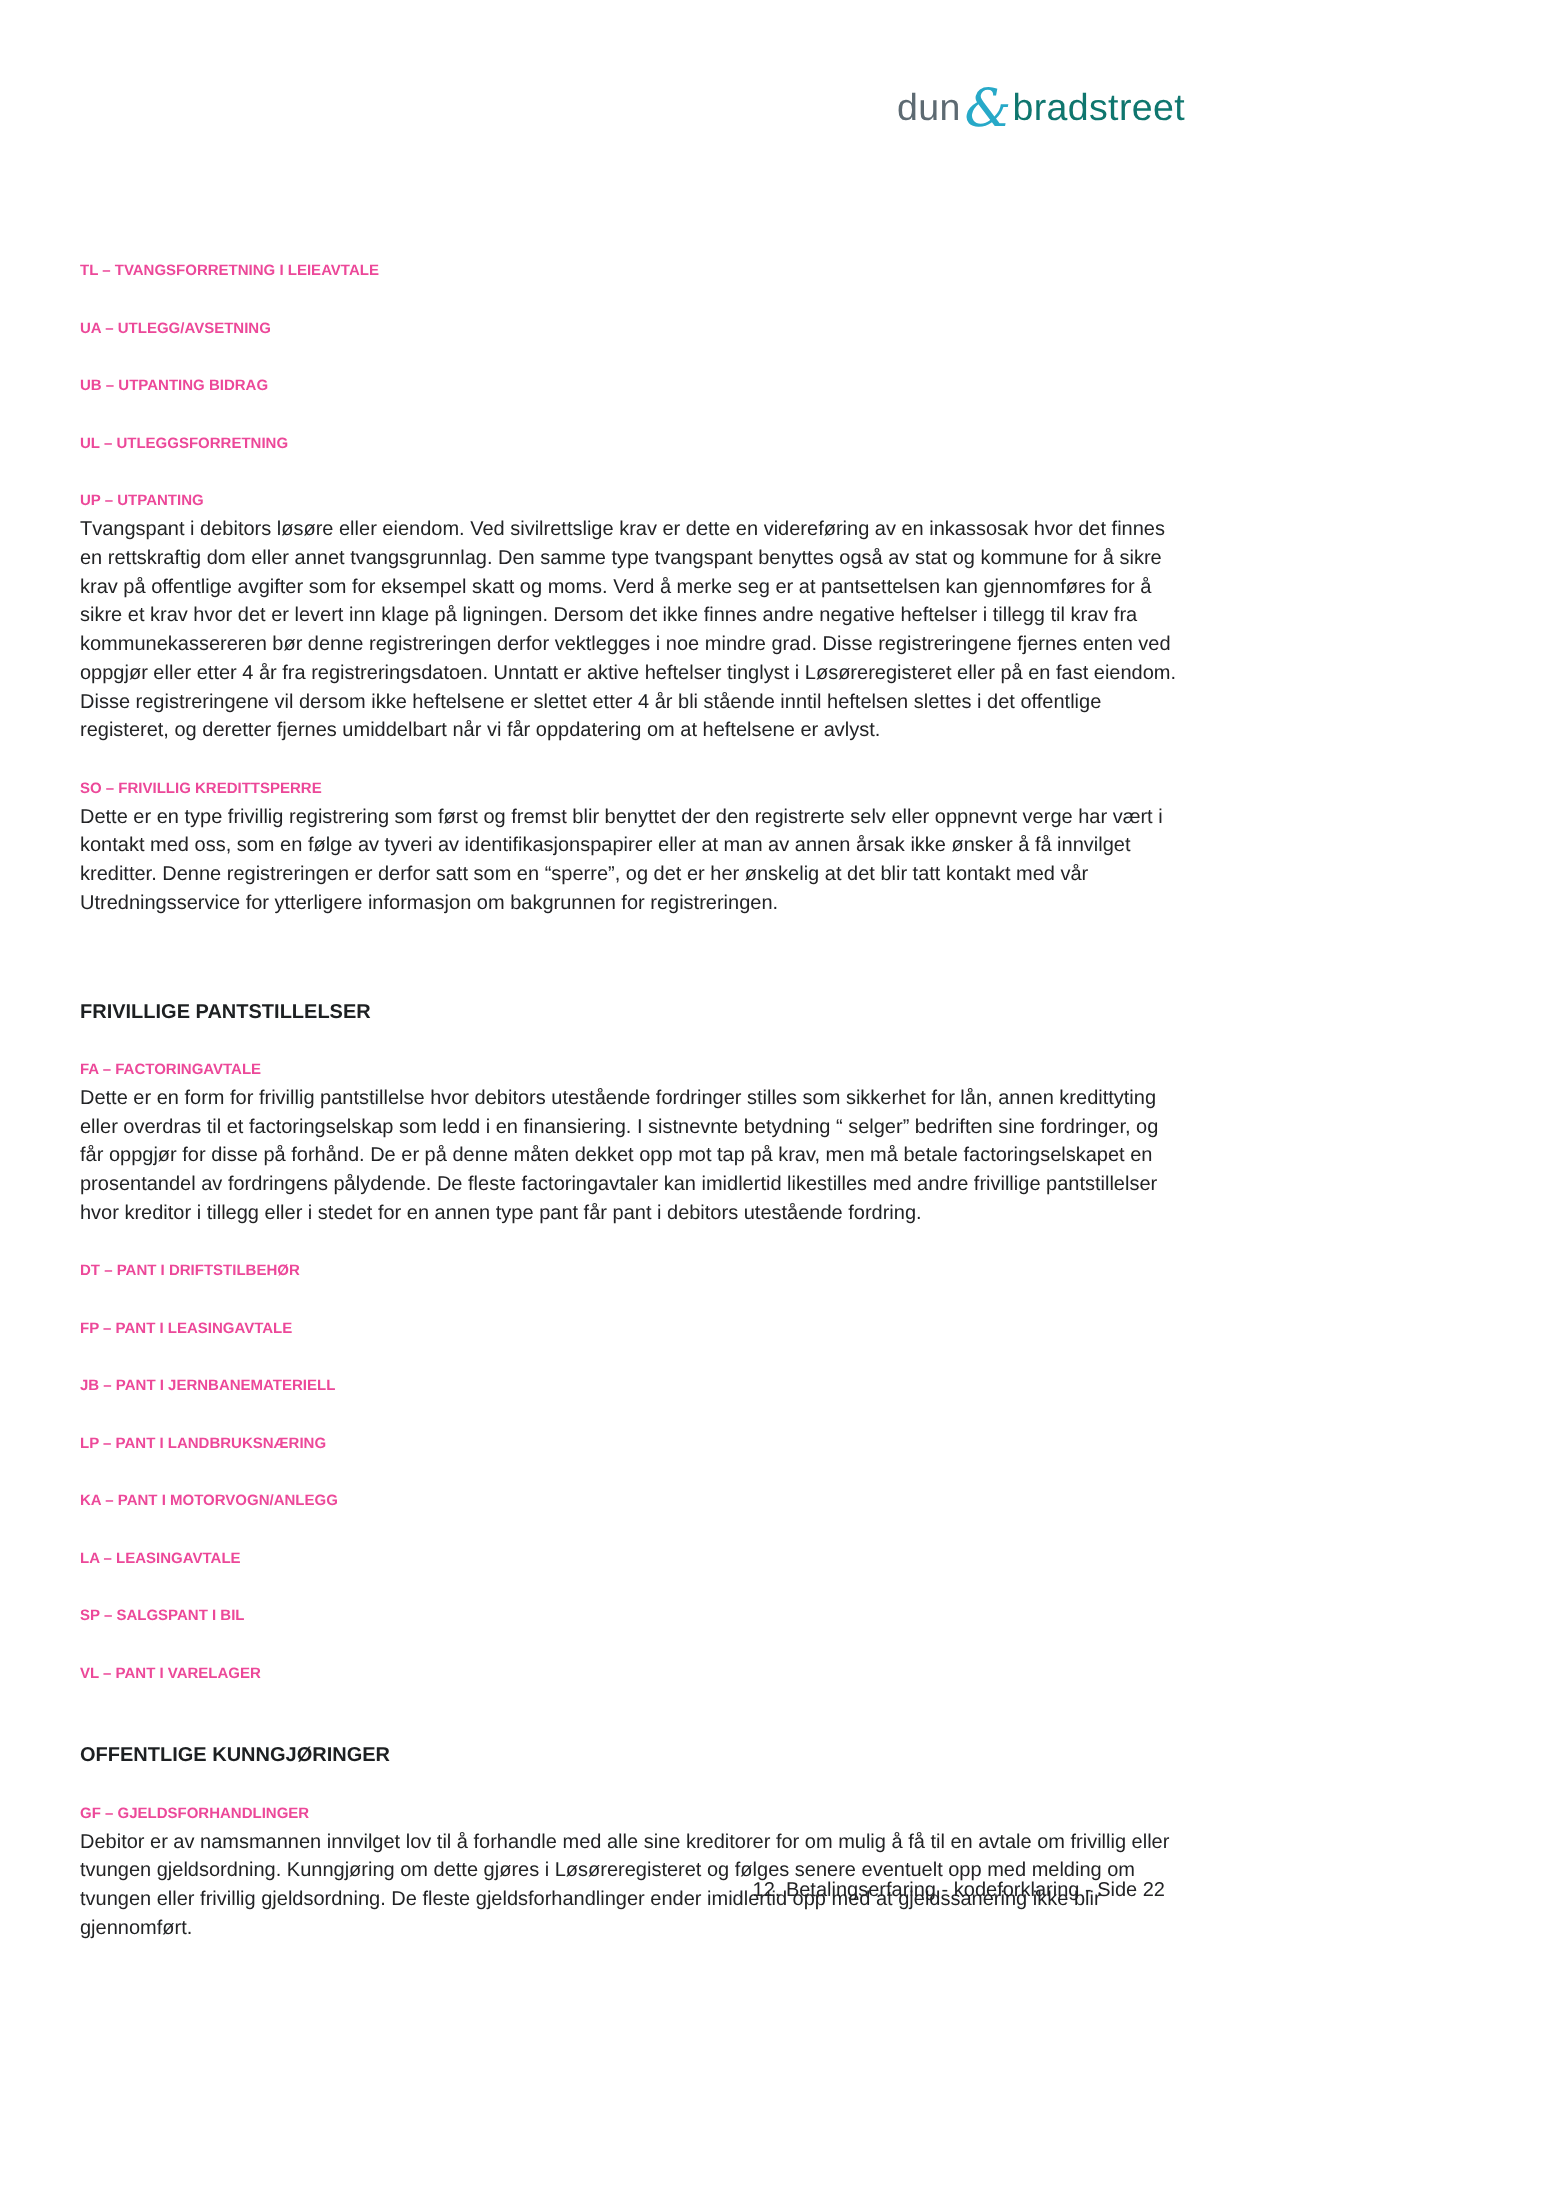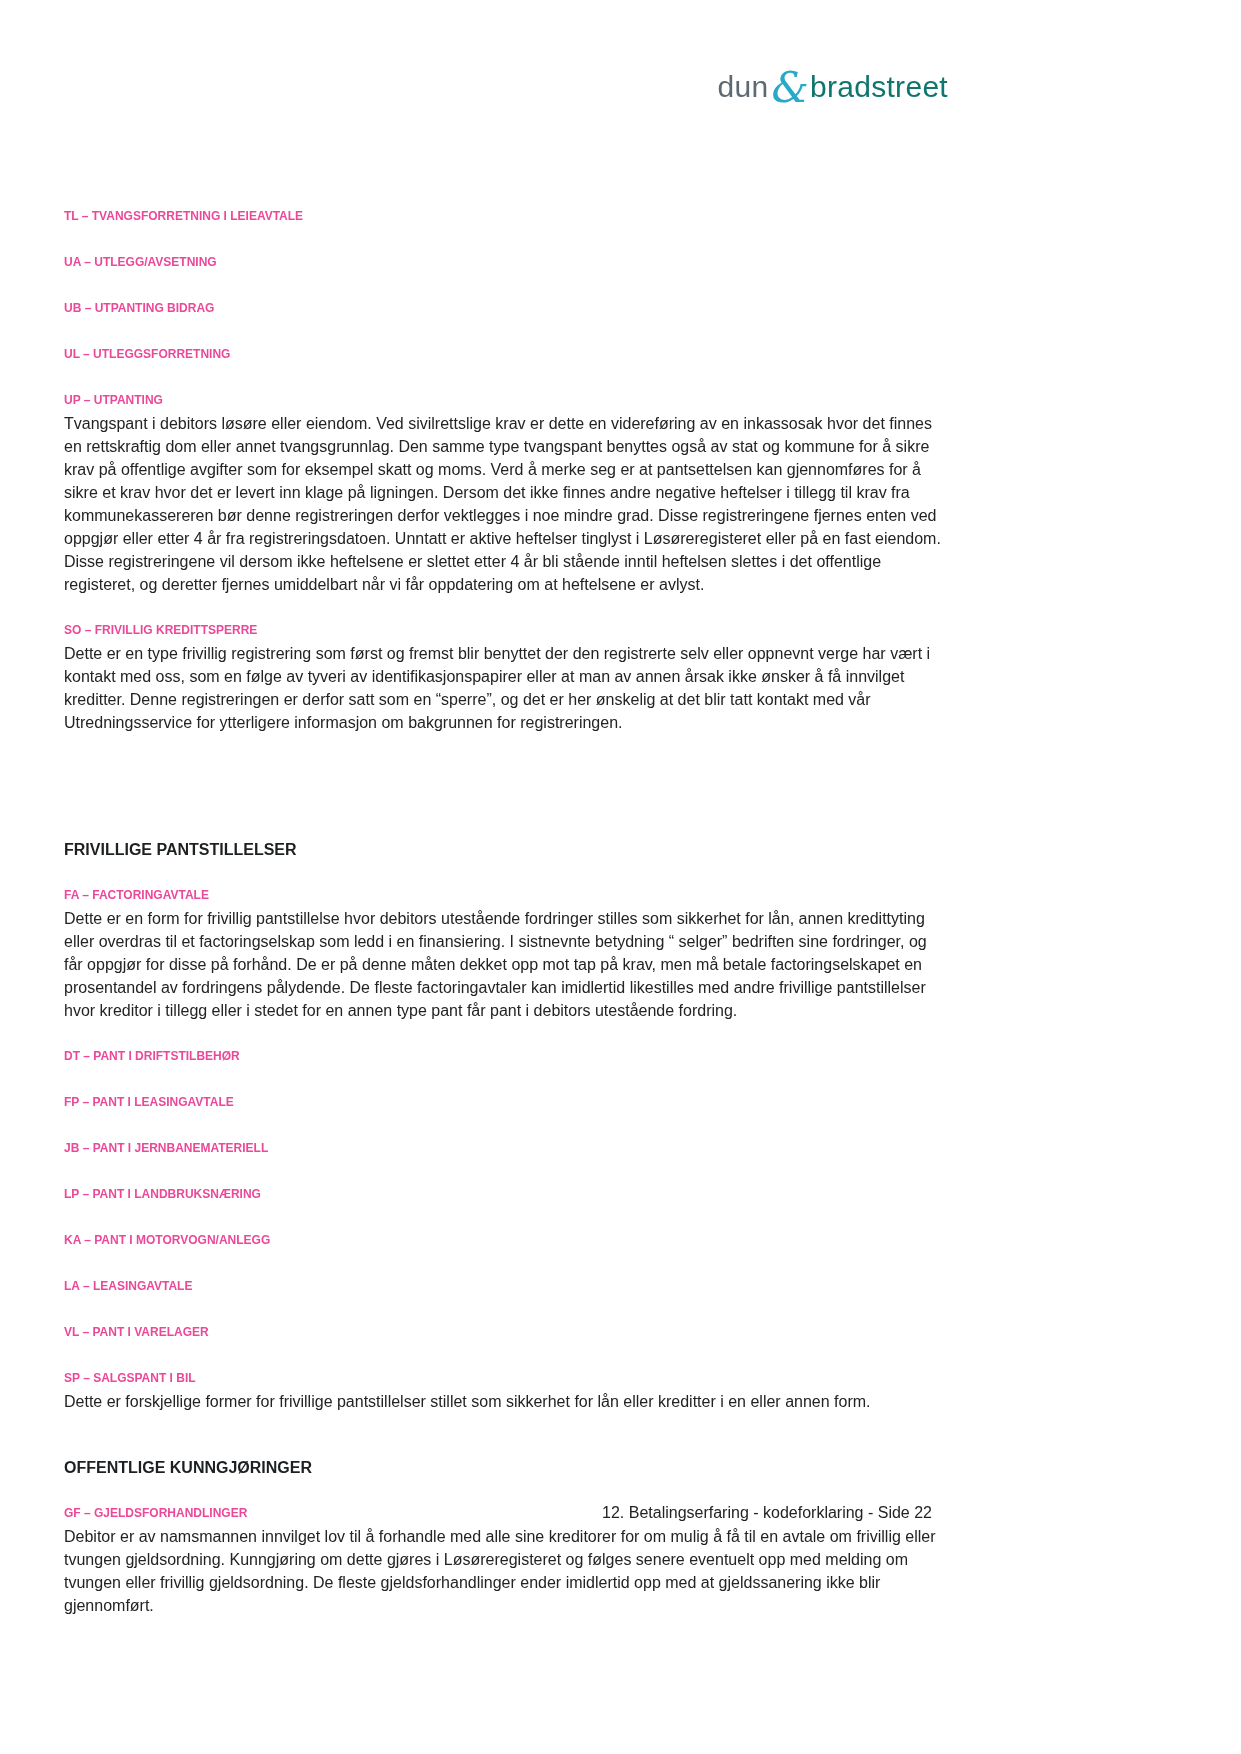--- a/index.html
+++ b/index.html
@@ -64,21 +64,21 @@
     color: #222325;
   }
   .section-title {
     font-size: 16px;
     font-weight: bold;
     line-height: 23px;
     color: #1d2022;
   }
   .b-tvangs   { margin-top: 99px; }
   .b-so       { margin-top: 21px; }
-  .t-frivillige { margin-top: 104px; }
+  .t-frivillige { margin-top: 64px; }
   .b-fa       { margin-top: 23px; }
   .b-pant     { margin-top: 20px; }
   .t-offentlige { margin-top: 43px; }
   .b-gf       { margin-top: 22px; }
   .footer {
     position: absolute;
     left: 48px;
     top: 1501px;
     width: 884px;
     text-align: right;
@@ -116,23 +116,22 @@
       <p class="p">Dette er en form for frivillig pantstillelse hvor debitors utestående fordringer stilles som sikkerhet for lån, annen kredittyting eller overdras til et factoringselskap som ledd i en finansiering. I sistnevnte betydning “ selger” bedriften sine fordringer, og får oppgjør for disse på forhånd. De er på denne måten dekket opp mot tap på krav, men må betale factoringselskapet en prosentandel av fordringens pålydende. De fleste factoringavtaler kan imidlertid likestilles med andre frivillige pantstillelser hvor kreditor i tillegg eller i stedet for en annen type pant får pant i debitors utestående fordring.</p>
     </div>
 
     <div class="block b-pant">
       <div class="h">DT – PANT I DRIFTSTILBEHØR</div>
       <div class="h">FP – PANT I LEASINGAVTALE</div>
       <div class="h">JB – PANT I JERNBANEMATERIELL</div>
       <div class="h">LP – PANT I LANDBRUKSNÆRING</div>
       <div class="h">KA – PANT I MOTORVOGN/ANLEGG</div>
       <div class="h">LA – LEASINGAVTALE</div>
+      <div class="h">SP – SALGSPANT I BIL</div>
       <div class="h">VL – PANT I VARELAGER</div>
-      <div class="h">SP – SALGSPANT I BIL</div>
-      <p class="p">Dette er forskjellige former for frivillige pantstillelser stillet som sikkerhet for lån eller kreditter i en eller annen form.</p>
     </div>
 
     <div class="section-title t-offentlige">OFFENTLIGE KUNNGJØRINGER</div>
 
     <div class="block b-gf">
       <div class="h">GF – GJELDSFORHANDLINGER</div>
       <p class="p">Debitor er av namsmannen innvilget lov til å forhandle med alle sine kreditorer for om mulig å få til en avtale om frivillig eller tvungen gjeldsordning. Kunngjøring om dette gjøres i Løsøreregisteret og følges senere eventuelt opp med melding om tvungen eller frivillig gjeldsordning. De fleste gjeldsforhandlinger ender imidlertid opp med at gjeldssanering ikke blir gjennomført.</p>
     </div>
 
   </div>

